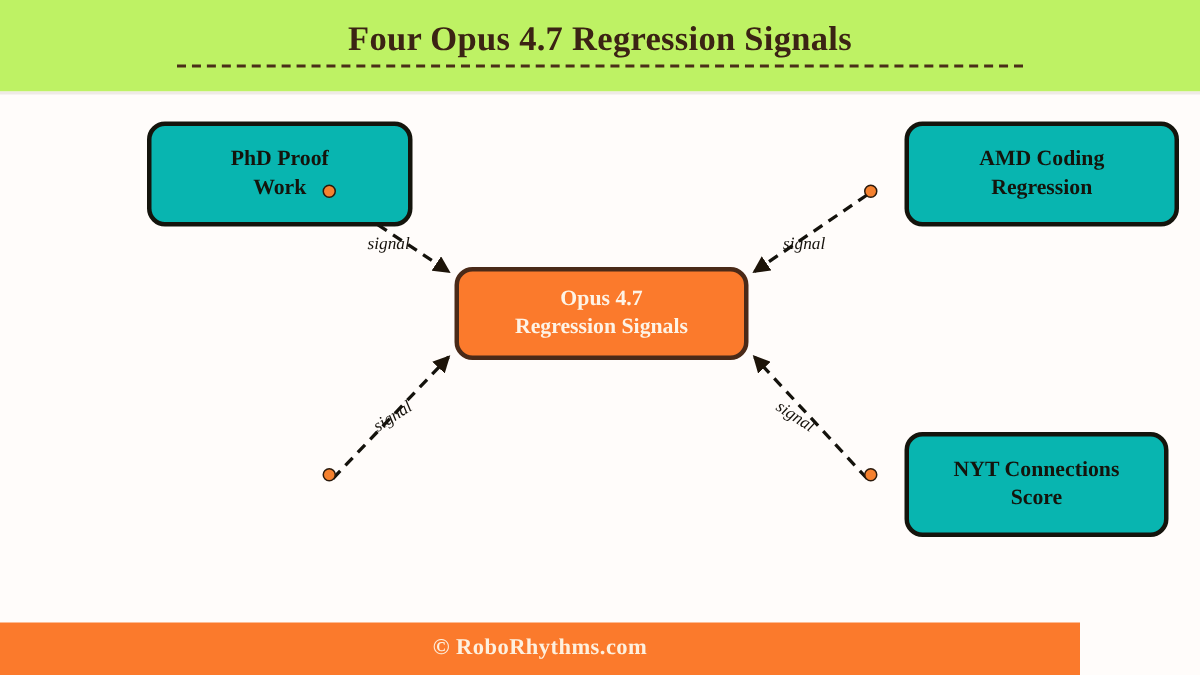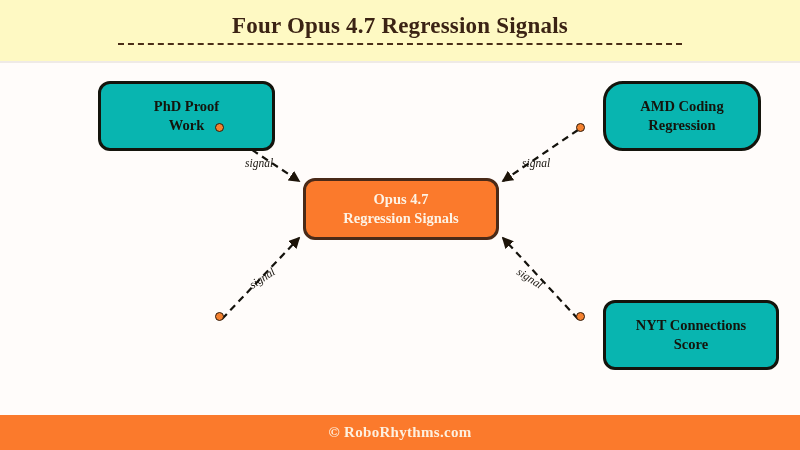--- a/index.html
+++ b/index.html
@@ -15,21 +15,21 @@
     overflow: hidden;
     font-family: "Liberation Serif", serif;
   }
 
   
   #header-band {
     position: absolute;
     left: 0; top: 0;
     width: 800px;
     height: 61px;
-    background: #fef9c3;
+    background: #bef264;
   }
   #page-title {
     position: absolute;
     left: 0; top: 13px;
     width: 800px;
     text-align: center;
     font-size: 23px;
     font-weight: bold;
     color: #3b2314;
     letter-spacing: 0.2px;
@@ -108,21 +108,21 @@
     font-size: 11.5px;
     color: #16120c;
     white-space: nowrap;
   }
 
   
   #footer-band {
     position: absolute;
     left: 0;
     top: 415px;
-    width: 800px;
+    width: 720px;
     height: 35px;
     background: #fb7a2c;
     display: flex;
     align-items: center;
     justify-content: center;
   }
   #footer-text {
     font-family: "Liberation Serif", serif;
     font-size: 15px;
     font-weight: bold;
@@ -159,27 +159,27 @@
 
   <div class="edge-label" style="left:245px; top:157px;">signal</div>
   <div class="edge-label" style="left:522px; top:157px;">signal</div>
   <div class="edge-label" style="left:248px; top:272px; transform:rotate(-33deg);">signal</div>
   <div class="edge-label" style="left:516px; top:272px; transform:rotate(33deg);">signal</div>
 
   <div class="node leaf" style="left:60px; top:81px; width:177px; height:70px;">PhD Proof
 Work</div>
   <div class="port-dot" style="left:215px; top:123px;"></div>
 
-  <div class="node leaf" style="left:565px; top:81px; width:158px; height:70px;border-radius:20px;">AMD Coding
+  <div class="node leaf" style="left:565px; top:81px; width:183px; height:70px;">AMD Coding
 Regression</div>
   <div class="port-dot" style="left:576px; top:123px;"></div>
 
   <div class="port-dot" style="left:215px; top:312px;"></div>
 
-  <div class="node leaf" style="left:565px; top:300px; width:176px; height:70px;">NYT Connections
+  <div class="node leaf" style="left:565px; top:288px; width:176px; height:70px;">NYT Connections
 Score</div>
   <div class="port-dot" style="left:576px; top:312px;"></div>
 
   <div class="node hub" style="left:303px; top:178px; width:196px; height:62px;">Opus 4.7
 Regression Signals</div>
 
   <div id="footer-band">
     <span id="footer-text">© RoboRhythms.com</span>
   </div>
 

